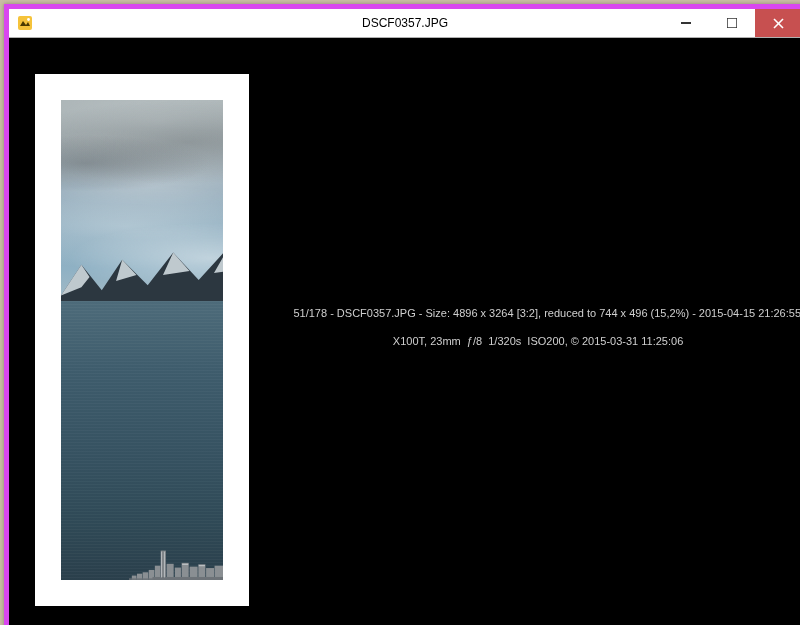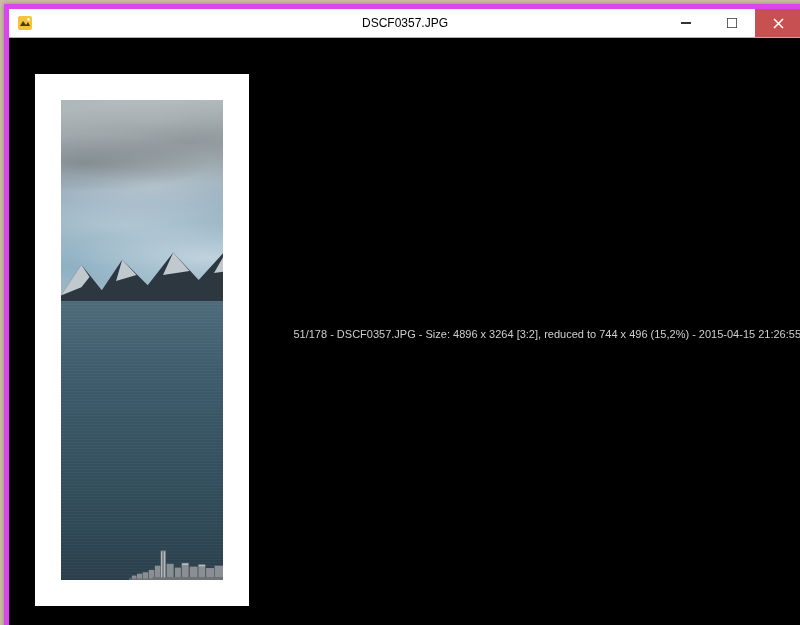--- a/index.html
+++ b/index.html
@@ -105,16 +105,17 @@
             <rect x="150" y="10" width="3" height="110"></rect>
             <rect x="226" y="62" width="26" height="4"></rect>
             <rect x="297" y="68" width="26" height="4"></rect>
           </g>
         </svg>
       </div>
     </div>
 
     <div class="status">
       <span>51/178 - DSCF0357.JPG - Size: 4896 x 3264 [3:2], reduced to 744 x 496 (15,2%) - 2015-04-15 21:26:55</span>
+      <span class="l2">X100T, 23mm  ƒ/8  1/320s  ISO200, © 2015-03-31 11:25:06</span>
     </div>
   </div>
 
 </div>
 
 </body></html>

